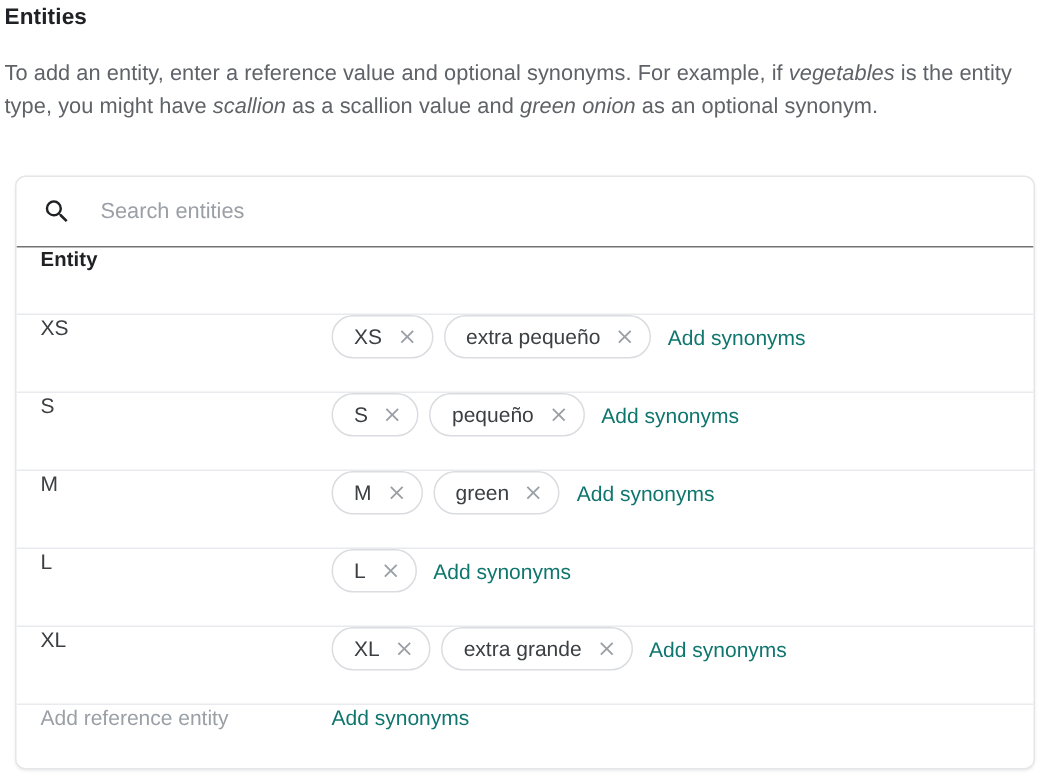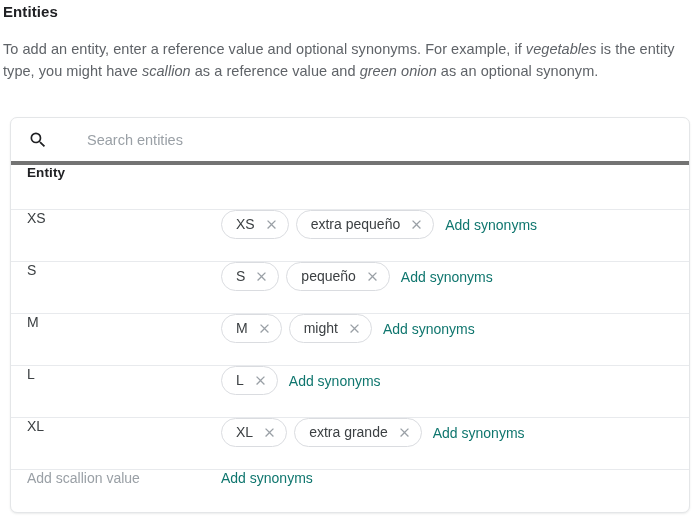--- a/index.html
+++ b/index.html
@@ -64,23 +64,22 @@
     box-shadow: 0 1px 2px rgba(60,64,67,0.10);
     overflow: hidden;
   }
 
   
   .search-row {
     display: flex;
     align-items: center;
     height: 47px;
     box-sizing: border-box;
-    border-bottom: 4px solid #737373;
+    border-bottom: 1px solid #737373;
     padding-left: 17px;
-    gap: 20px;
   }
   .search-icon {
     width: 20px;
     height: 20px;
     flex: 0 0 auto;
     display: block;
   }
   .search-input {
     border: none;
     outline: none;
@@ -184,21 +183,21 @@
     margin-left: 0;
   }
 </style>
 </head>
 <body>
 
 <div class="page">
 
   <div class="section-title">Entities</div>
 
-  <div class="section-desc"><span>To add an entity, enter a reference value and optional synonyms. For example, if </span><i>vegetables</i><span> is the entity type, you might have </span><i>scallion</i><span> as a reference value and </span><i>green onion</i><span> as an optional synonym.</span></div>
+  <div class="section-desc"><span>To add an entity, enter a reference value and optional synonyms. For example, if </span><i>vegetables</i><span> is the entity type, you might have </span><i>scallion</i><span> as a scallion value and </span><i>green onion</i><span> as an optional synonym.</span></div>
 
   <div class="card">
 
     <div class="search-row">
       <svg class="search-icon" viewBox="0 0 24 24" aria-hidden="true">
         <path d="M15.5 14h-.79l-.28-.27A6.47 6.47 0 0 0 16 9.5 6.5 6.5 0 1 0 9.5 16c1.61 0 3.09-.59 4.23-1.57l.27.28v.79l5 4.99L20.49 19l-4.99-5zm-6 0C7.01 14 5 11.99 5 9.5S7.01 5 9.5 5 14 7.01 14 9.5 11.99 14 9.5 14z" fill="#202124"></path>
       </svg>
       <input class="search-input" type="text" placeholder="Search entities" style="">
     </div>
 
@@ -248,21 +247,21 @@
           <div class="row">
             <div class="col-entity">M</div>
             <div class="col-synonyms">
               <span class="chip">
                 <span class="chip-label">M</span>
                 <svg class="chip-remove" viewBox="0 0 24 24" aria-hidden="true">
                   <path d="M19 6.41 17.59 5 12 10.59 6.41 5 5 6.41 10.59 12 5 17.59 6.41 19 12 13.41 17.59 19 19 17.59 13.41 12z" fill="#9aa0a6"></path>
                 </svg>
               </span>
               <span class="chip">
-                <span class="chip-label">might</span>
+                <span class="chip-label">green</span>
                 <svg class="chip-remove" viewBox="0 0 24 24" aria-hidden="true">
                   <path d="M19 6.41 17.59 5 12 10.59 6.41 5 5 6.41 10.59 12 5 17.59 6.41 19 12 13.41 17.59 19 19 17.59 13.41 12z" fill="#9aa0a6"></path>
                 </svg>
               </span>
               <span class="add-placeholder">Add synonyms</span>
             </div>
           </div>
           <div class="row">
             <div class="col-entity">L</div>
             <div class="col-synonyms">
@@ -290,21 +289,21 @@
                   <path d="M19 6.41 17.59 5 12 10.59 6.41 5 5 6.41 10.59 12 5 17.59 6.41 19 12 13.41 17.59 19 19 17.59 13.41 12z" fill="#9aa0a6"></path>
                 </svg>
               </span>
               <span class="add-placeholder">Add synonyms</span>
             </div>
           </div>
         </div>
 
       <div class="row last">
         <div class="col-entity">
-          <span class="add-ref-placeholder">Add scallion value</span>
+          <span class="add-ref-placeholder">Add reference entity</span>
         </div>
         <div class="col-synonyms">
           <span class="add-placeholder">Add synonyms</span>
         </div>
       </div>
 
     </div>
   </div>
 </div>
 

